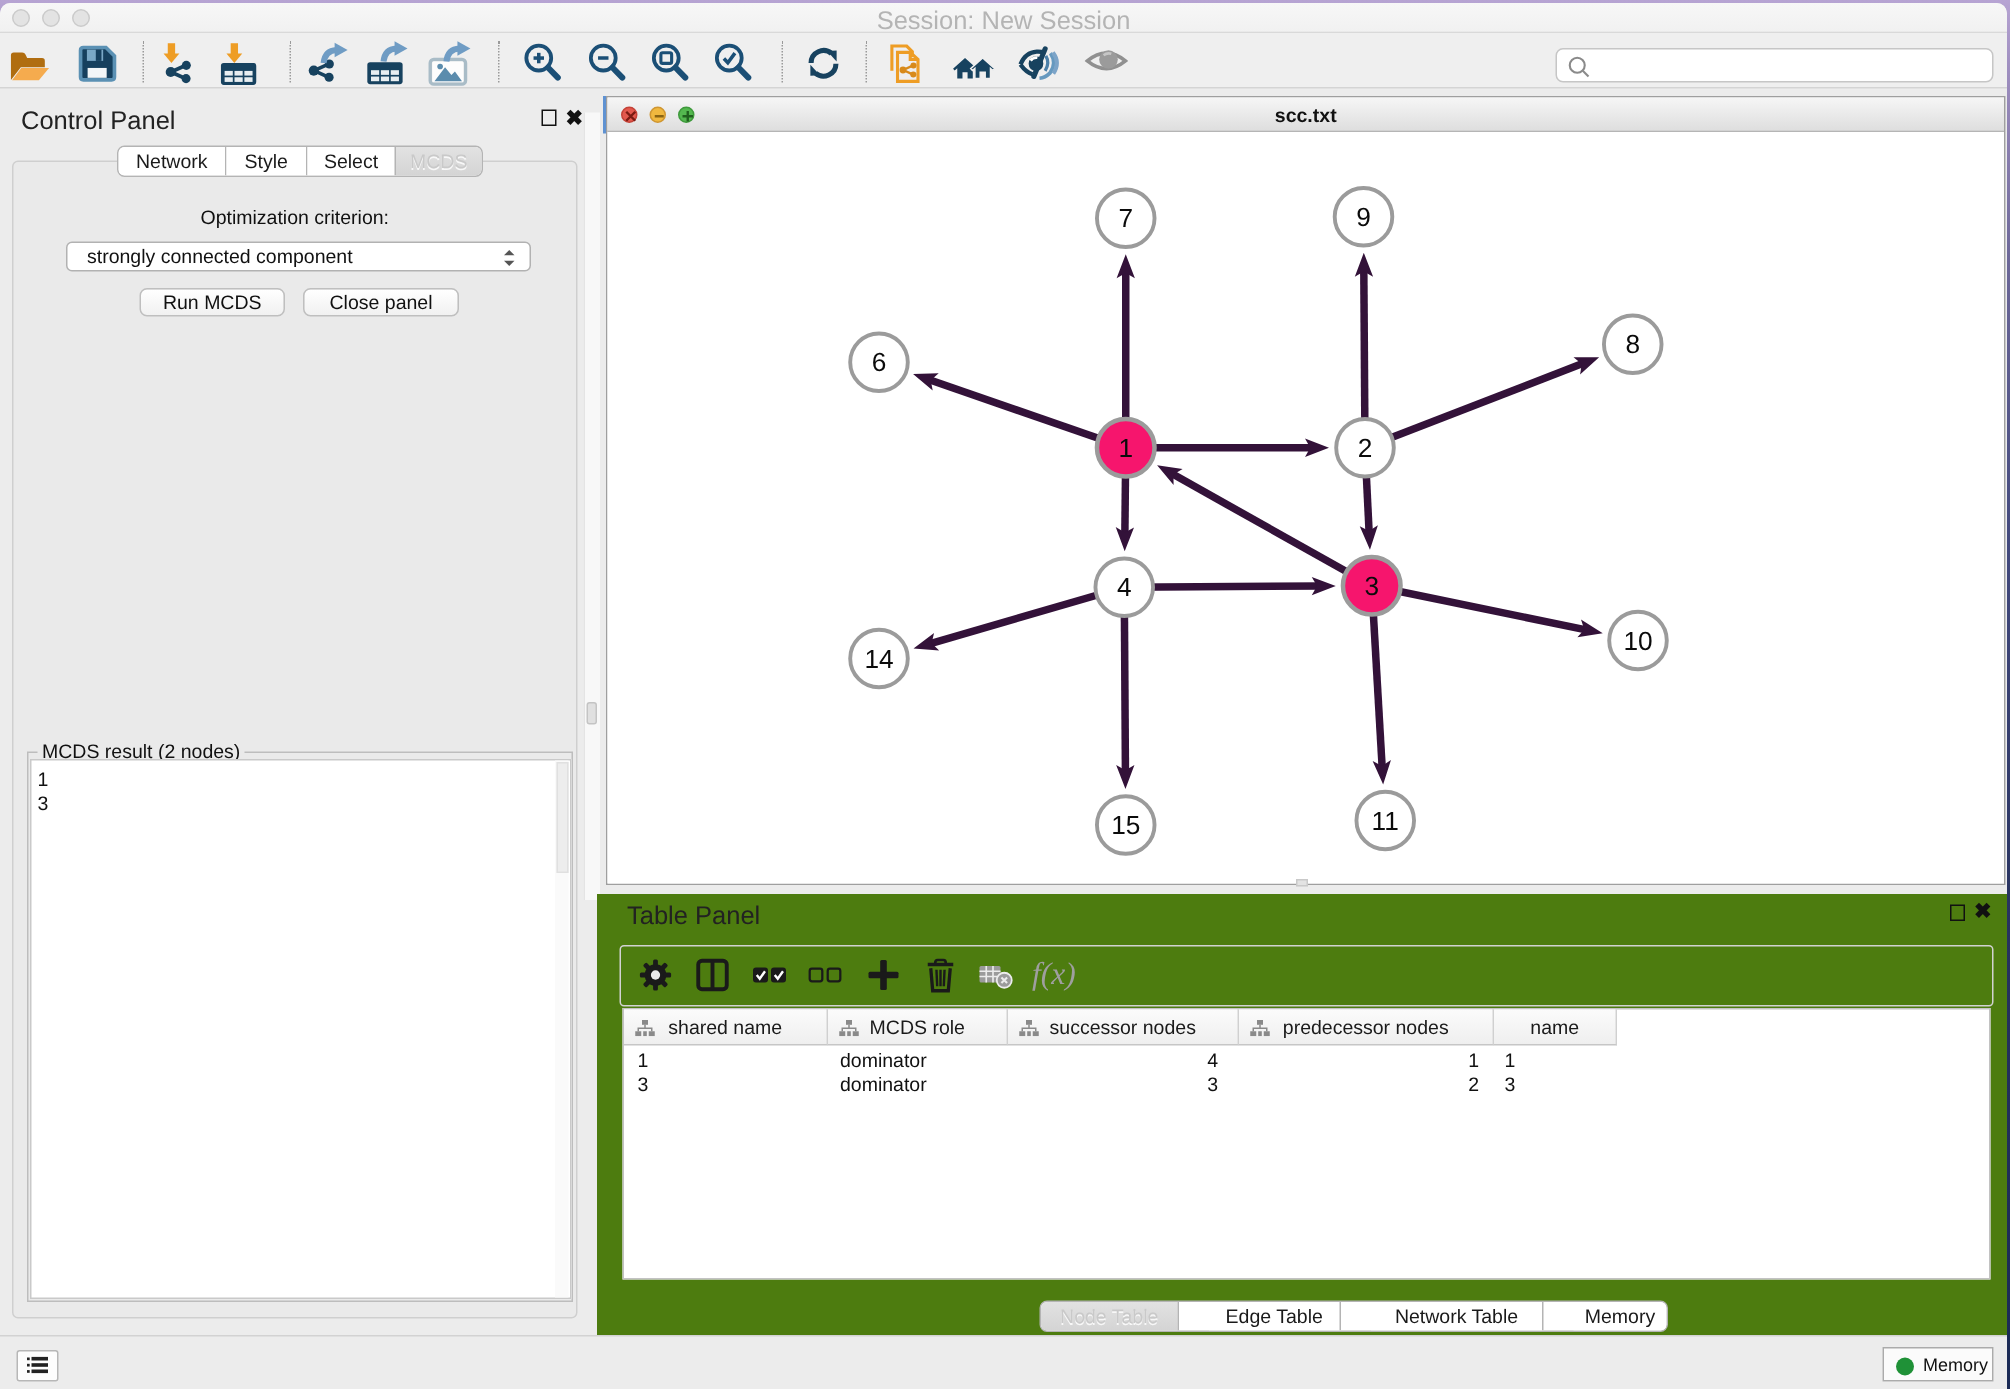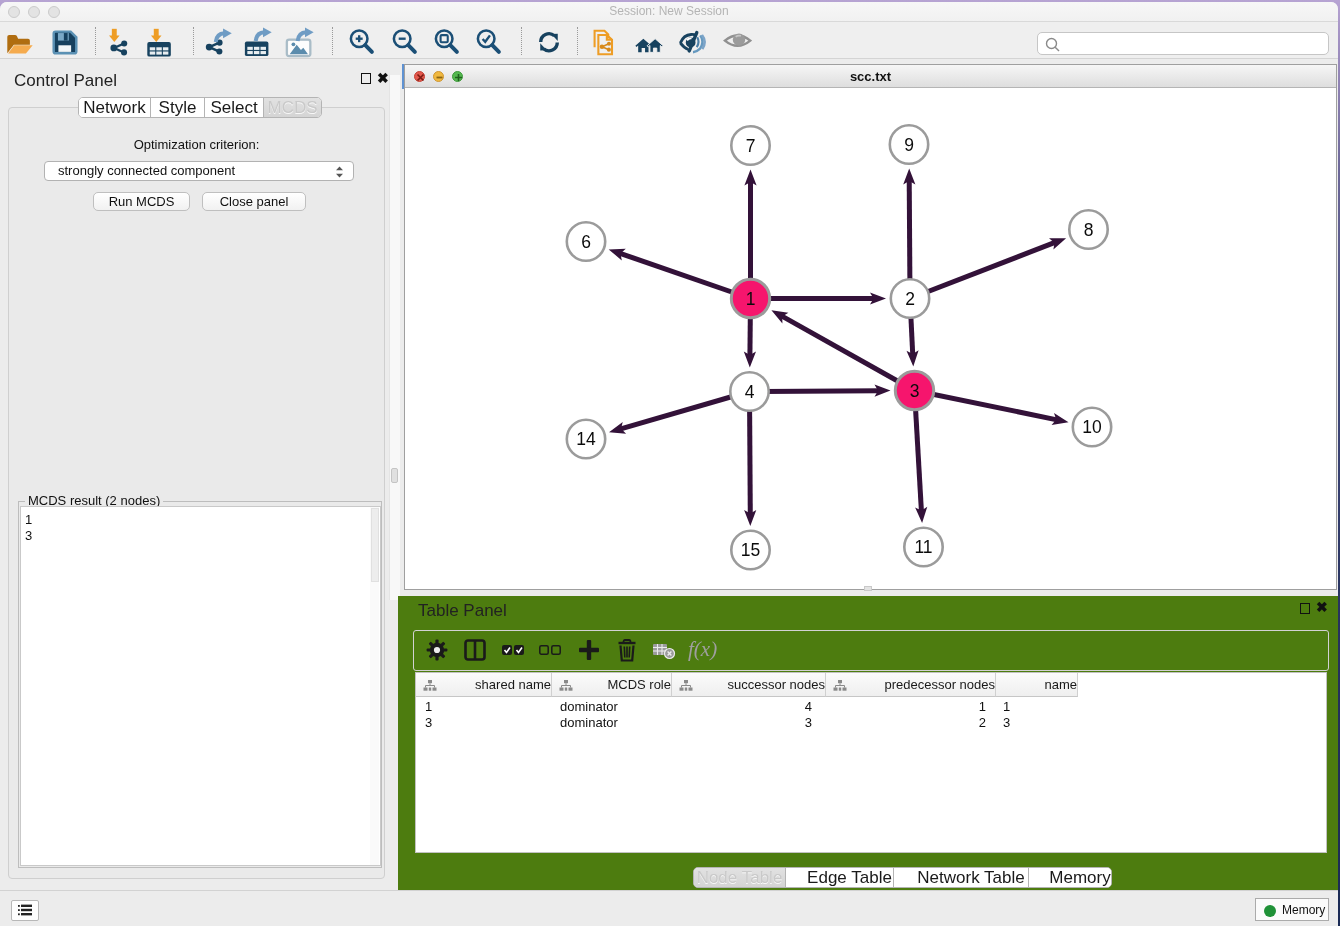--- a/index.html
+++ b/index.html
@@ -9,39 +9,39 @@
   .abs { position:absolute; }
   #win { position:absolute; left:0; top:2px; width:1338px; height:924px;
     background:#ececec; border-radius:7px 7px 0 0; }
   
   #titlebar { position:absolute; left:0; top:0; width:100%; height:20px;
     background:linear-gradient(#f7f7f7,#f1f1f1); border-radius:7px 7px 0 0;
     border-bottom:1px solid #d9d9d9; }
   .tl { position:absolute; top:4px; width:12px; height:12px; border-radius:50%;
     background:#e3e3e3; border:1px solid #cbcbcb; }
   #titletext { position:absolute; top:2px; left:0; width:100%; text-align:center;
-    color:#b4b4b4; font-size:12px; }
+    color:#b4b4b4; font-size:17px; }
   
   #toolbar { position:absolute; left:0; top:20px; width:100%; height:37px;
     background:#efefef; border-bottom:1px solid #d4d4d4; }
   .tbi { position:absolute; width:32px; height:32px; }
   .tbsep { position:absolute; top:5px; height:28px; width:0;
     border-left:1px dotted #9a9a9a; }
   #searchbox { position:absolute; left:1037px; top:10px; width:292px; height:23px;
     background:#fff; border:1px solid #c6c6c6; border-radius:5px; }
   
   .panelhdr { font-size:17px; color:#222; }
   .floatbtn { position:absolute; width:10px; height:11px; border:1.5px solid #111; background:transparent; }
   .xbtn { position:absolute; font-weight:bold; font-size:14px; color:#111; }
   
   #ctrlpanel { position:absolute; left:0; top:58px; width:393px; height:830px; background:#ececec; }
   #cp-tabs { position:absolute; left:78px; top:37px; height:21px; display:flex;
     border:1px solid #b4b4b4; border-radius:5px; overflow:hidden; background:#fff; }
   .seg { height:100%; display:flex; align-items:center; justify-content:center;
-    font-size:17px; color:#1a1a1a; border-right:1px solid #b4b4b4; background:#fff; }
+    font-size:13px; color:#1a1a1a; border-right:1px solid #b4b4b4; background:#fff; }
   .seg:last-child { border-right:none; }
   .seg.on { background:linear-gradient(#e2e2e2,#d4d4d4); color:#c9c9c9;
     text-shadow:0 1px 0 #f8f8f8; }
   #cp-body { position:absolute; left:8px; top:47px; width:377px; height:772px;
     border:1px solid #cfcfcf; border-radius:4px; background:#eaeaea; }
   #optlabel { position:absolute; left:0; top:77px; width:100%; text-align:center; }
   #optselect { position:absolute; left:44px; top:101px; width:310px; height:20px;
     background:#fff; border:1px solid #b2b2b2; border-radius:4px; line-height:18px;
     padding-left:13px; }
   .aquabtn { position:absolute; height:19px; background:linear-gradient(#ffffff,#f1f1f1);
@@ -66,21 +66,21 @@
     font-weight:bold; font-size:13px; color:#111; }
   .mtl { position:absolute; top:6px; width:11px; height:11px; border-radius:50%; }
   #canvas { position:absolute; left:0; top:23px; width:931px; height:501px; background:#fff; }
   
   #tblpanel { position:absolute; left:398px; top:594px; width:940px; height:294px; background:#4d7c0f; }
   #tbl-toolbox { position:absolute; left:15px; top:34px; width:916px; height:41px;
     border:1px solid #d2d2d2; border-radius:3px; }
   #tbl-wrap { position:absolute; left:17px; top:76px; width:912px; height:181px;
     background:#fff; border:1px solid #c2c2c2; }
   .th { position:absolute; top:0; height:24px; background:linear-gradient(#fbfbfb,#efefef);
-    border-right:1px solid #d0d0d0; border-bottom:1px solid #c6c6c6; text-align:right;
+    border-right:1px solid #d0d0d0; border-bottom:1px solid #c6c6c6; text-align:center;
     line-height:23px; font-size:13px; color:#1a1a1a; }
   .th svg { position:absolute; left:7px; top:6px; margin:0 !important; }
   .td { position:absolute; height:16px; line-height:16px; font-size:13px; color:#111; }
   #tbl-tabs { position:absolute; left:295px; top:271px; height:21px; display:flex;
     border:1px solid #b4b4b4; border-radius:5px; overflow:hidden; background:#fff;gap:20px; }
   
   #statusbar { position:absolute; left:0; top:888px; width:1338px; height:34px;
     background:#ececec; border-top:1px solid #d2d2d2; }
   #listbtn { position:absolute; left:11px; top:9px; width:28px; height:21px;
     background:#fdfdfd; border:1px solid #b7b7b7; border-radius:2px; }

